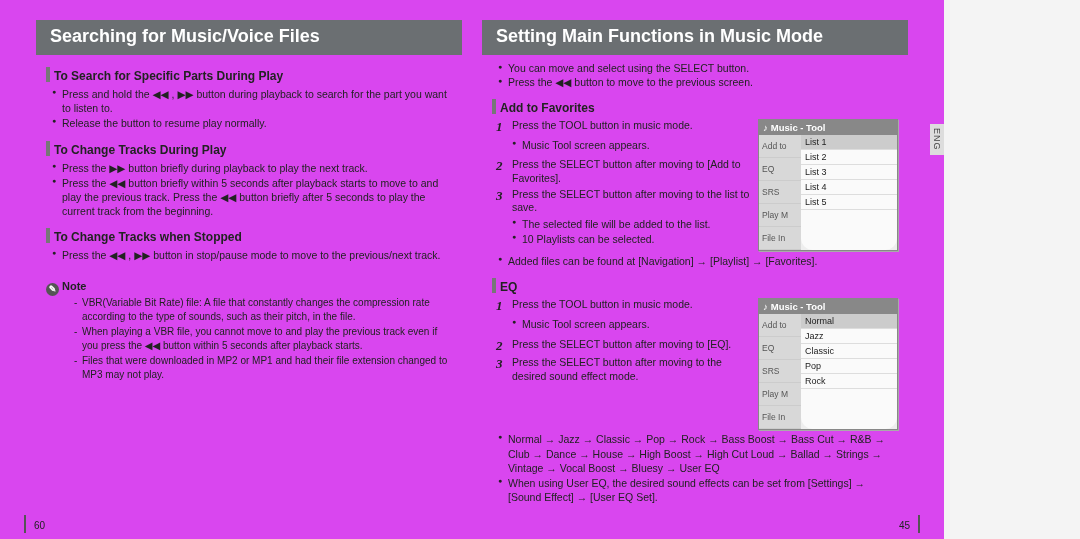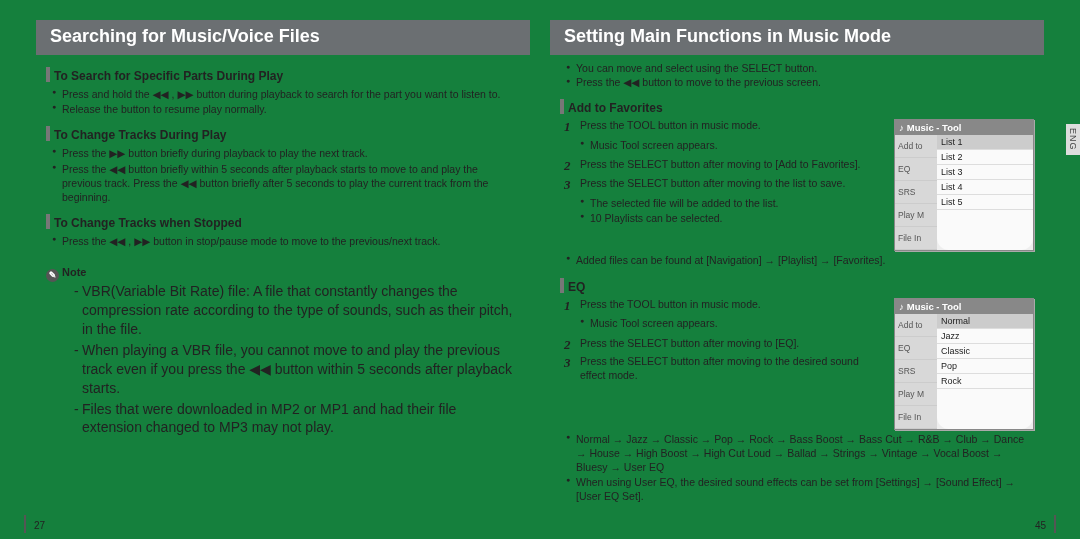--- a/index.html
+++ b/index.html
@@ -7,23 +7,23 @@
     font-family: Arial, Helvetica, sans-serif;
     background: #f4f4f4;
     width: 1080px;
     height: 539px;
     overflow: hidden;
     font-size: 11px;
     color: #222;
   }
   .spread {
     display: flex;
-    width: 1080px;
+    width: 944px;
     height: 539px;
-    background: #15803d;
+    background: #d946ef;
   }
   .page {
     width: 540px;
     height: 539px;
     padding: 0 0 0 0;
     position: relative;
   }
   .title-bar {
     background: #6b6f72;
     color: #fff;
@@ -51,21 +51,21 @@
   }
   ul.bullets { list-style: none; padding-left: 6px; margin-bottom: 6px; }
   ul.bullets li { position: relative; padding-left: 10px; line-height: 1.35; margin-bottom: 1px; font-size: 10.5px;}
   ul.bullets li::before { content: "●"; position: absolute; left: 0; top: 0; font-size: 7px; }
   .note-head { margin-top: 18px; font-weight: bold; font-size: 11px; }
   .note-head .note-icon {
     display: inline-block; width: 13px; height: 13px; border-radius: 50%;
     background:#555; color:#fff; font-size:9px; text-align:center; line-height:13px;
     vertical-align:-2px; margin-right:3px;
   }
-  .note-list { list-style: none; padding-left: 28px; font-size: 14px; }
+  .note-list { list-style: none; padding-left: 28px; font-size: 10px; }
   .note-list li { position: relative; padding-left: 8px; line-height:1.35; margin-bottom:2px;}
   .note-list li::before { content:"-"; position:absolute; left:0; }
   .pagenum-left { position:absolute; bottom:8px; left:34px; font-size:10px; }
   .pagenum-right { position:absolute; bottom:8px; right:34px; font-size:10px; }
   .page-edge-left { position:absolute; left:24px; bottom:6px; width:2px; height:18px; background:#555;}
   .page-edge-right { position:absolute; right:24px; bottom:6px; width:2px; height:18px; background:#555;}
   .eng-tab {
     position:absolute; right:0; top:124px;
     writing-mode: vertical-rl;
     font-size:9px; letter-spacing:1px; color:#444;
@@ -128,21 +128,21 @@
       <div class="note-head">
         <span class="note-icon">✎</span><span>Note</span>
       </div>
       <ul class="note-list">
         <li>VBR(Variable Bit Rate) file: A file that constantly changes the compression rate according to the type of sounds, such as their pitch, in the file.</li>
         <li>When playing a VBR file, you cannot move to and play the previous track even if you press the ◀◀ button within 5 seconds after playback starts.</li>
         <li>Files that were downloaded in MP2 or MP1 and had their file extension changed to MP3 may not play.</li>
       </ul>
     </div>
     <div class="page-edge-left"></div>
-    <div class="pagenum-left">27</div>
+    <div class="pagenum-left">60</div>
   </div>
 
   <div class="page page-right">
     <div class="title-bar">Setting Main Functions in Music Mode</div>
     <div class="eng-tab">ENG</div>
     <div class="content-right">
 
       <ul class="intro-bullets">
         <li>You can move and select using the SELECT button.</li>
         <li>Press the ◀◀ button to move to the previous screen.</li>

